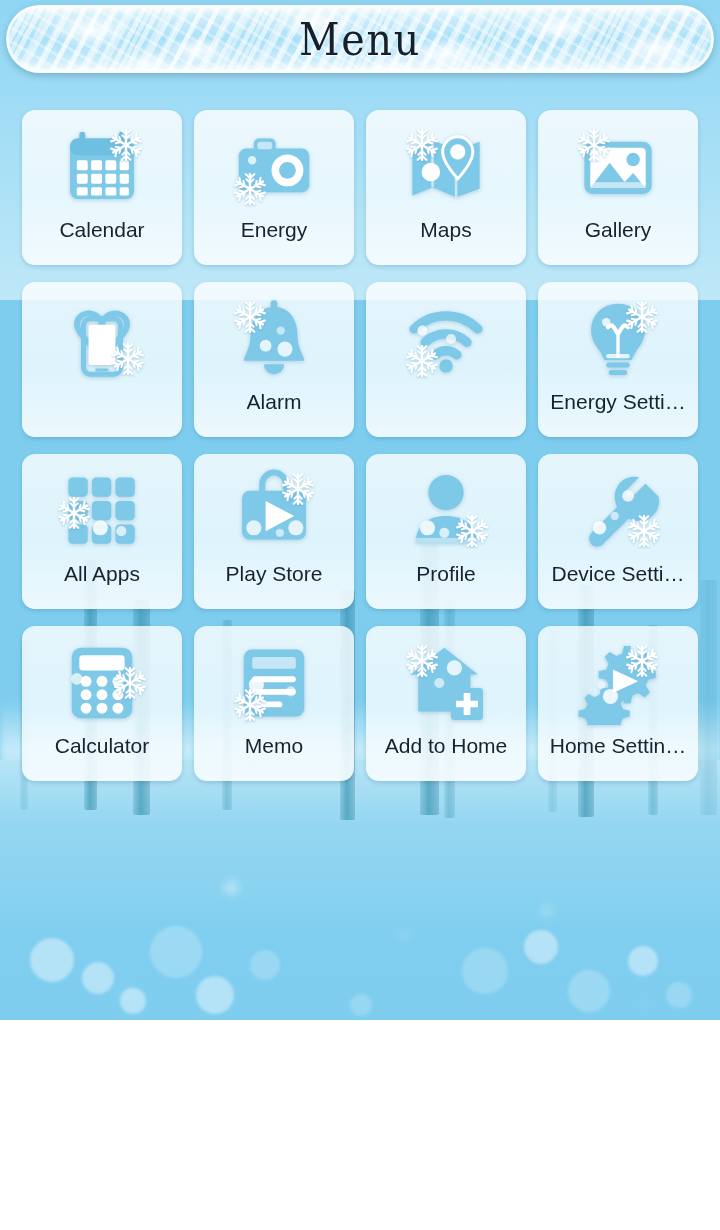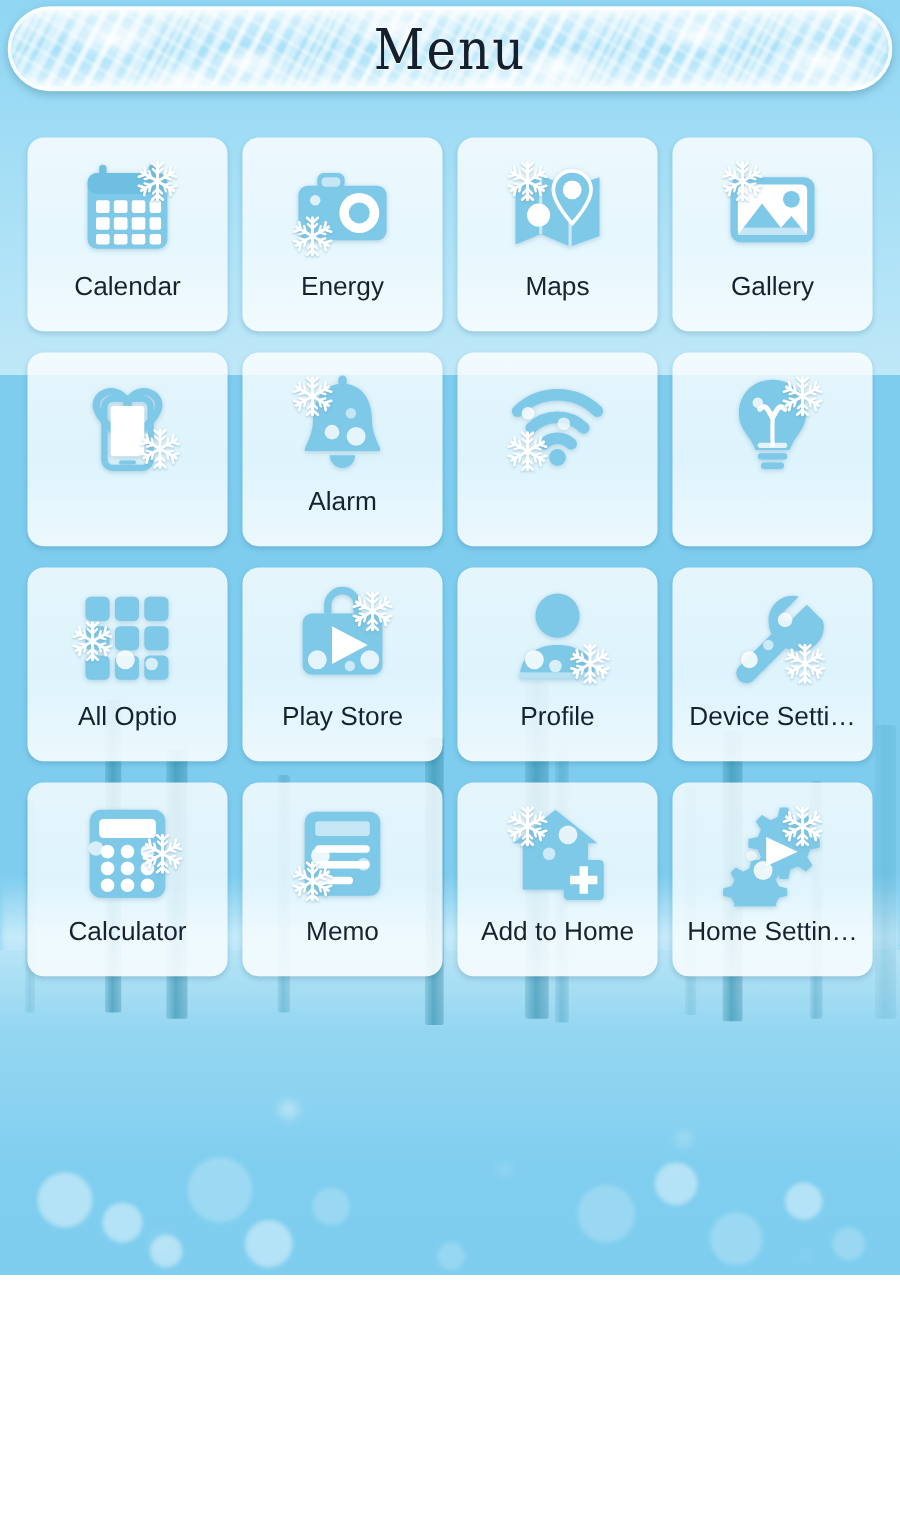--- a/index.html
+++ b/index.html
@@ -663,20 +663,21 @@
       <line x1="50" y1="50" x2="50" y2="9" stroke="#ffffff" stroke-width="7" stroke-linecap="round"></line>
       <line x1="50" y1="20" x2="38" y2="9" stroke="#ffffff" stroke-width="6" stroke-linecap="round"></line>
       <line x1="50" y1="20" x2="62" y2="9" stroke="#ffffff" stroke-width="6" stroke-linecap="round"></line>
       <line x1="50" y1="33" x2="40" y2="23" stroke="#ffffff" stroke-width="5.5" stroke-linecap="round"></line>
       <line x1="50" y1="33" x2="60" y2="23" stroke="#ffffff" stroke-width="5.5" stroke-linecap="round"></line>
     </g>
     <circle cx="50" cy="50" r="6" fill="#ffffff"></circle>
             </svg>
           </div>
         </div>
+        <div class="tile-label">Energy Setti…</div>
       </div>
       <div class="tile">
         <div class="icon-wrap">
           <svg viewBox="0 0 100 100">
       <g fill="#7ec8e8">
         <rect x="10" y="10" width="23" height="23" rx="5"></rect>
               <rect x="38" y="10" width="23" height="23" rx="5"></rect>
         <rect x="66" y="10" width="23" height="23" rx="5"></rect>
         <rect x="10" y="38" width="23" height="23" rx="5"></rect>
               <rect x="38" y="38" width="23" height="23" rx="5"></rect>
@@ -729,21 +730,21 @@
       <line x1="50" y1="50" x2="50" y2="9" stroke="#ffffff" stroke-width="7" stroke-linecap="round"></line>
       <line x1="50" y1="20" x2="38" y2="9" stroke="#ffffff" stroke-width="6" stroke-linecap="round"></line>
       <line x1="50" y1="20" x2="62" y2="9" stroke="#ffffff" stroke-width="6" stroke-linecap="round"></line>
       <line x1="50" y1="33" x2="40" y2="23" stroke="#ffffff" stroke-width="5.5" stroke-linecap="round"></line>
       <line x1="50" y1="33" x2="60" y2="23" stroke="#ffffff" stroke-width="5.5" stroke-linecap="round"></line>
     </g>
     <circle cx="50" cy="50" r="6" fill="#ffffff"></circle>
             </svg>
           </div>
         </div>
-        <div class="tile-label">All Optio</div>
+        <div class="tile-label">All Apps</div>
       </div>
       <div class="tile">
         <div class="icon-wrap">
           <svg viewBox="0 0 100 100">
       <rect x="12" y="26" width="76" height="58" rx="9" fill="#7ec8e8"></rect>
       <path d="M36 26 V18 a14 14 0 0 1 28 0 v8" fill="none" stroke="#7ec8e8" stroke-width="7"></path>
       <path d="M40 38 L74 56 L40 74 Z" fill="#ffffff"></path>
       <circle cx="26" cy="70" r="9" fill="#ffffff" opacity=".8"></circle>
       <circle cx="76" cy="70" r="9" fill="#ffffff" opacity=".8"></circle>
       <circle cx="57" cy="76" r="5" fill="#ffffff" opacity=".6"></circle>

